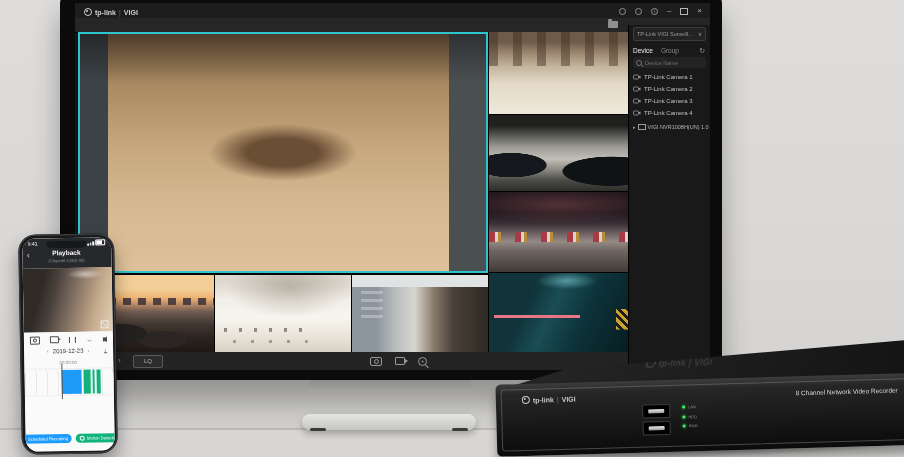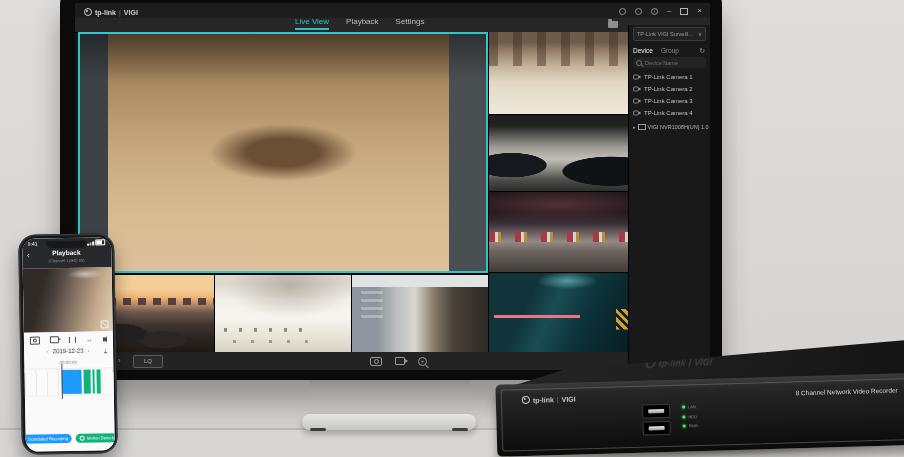--- a/index.html
+++ b/index.html
@@ -200,25 +200,20 @@
   <div class="monitor">
     <div class="screen">
 
       <div class="vms-header">
         <div class="brand">
           <span class="tp-ball"></span>
           <span>tp-link</span>
           <span class="sep">|</span>
           <span>VIGI</span>
         </div>
-        <div class="tabs">
-          <span class="tab active">Live View</span>
-          <span class="tab">Playback</span>
-          <span class="tab">Settings</span>
-        </div>
         <div class="win-icons">
           <span class="wicon grid"></span>
           <span class="wicon round"></span>
           <span class="wicon round dot">·</span>
           <span class="wicon round dot">i</span>
           <span class="ctl">–</span>
           <span class="ctl box"></span>
           <span class="ctl">×</span>
         </div>
         <span class="folder-icon"></span>

